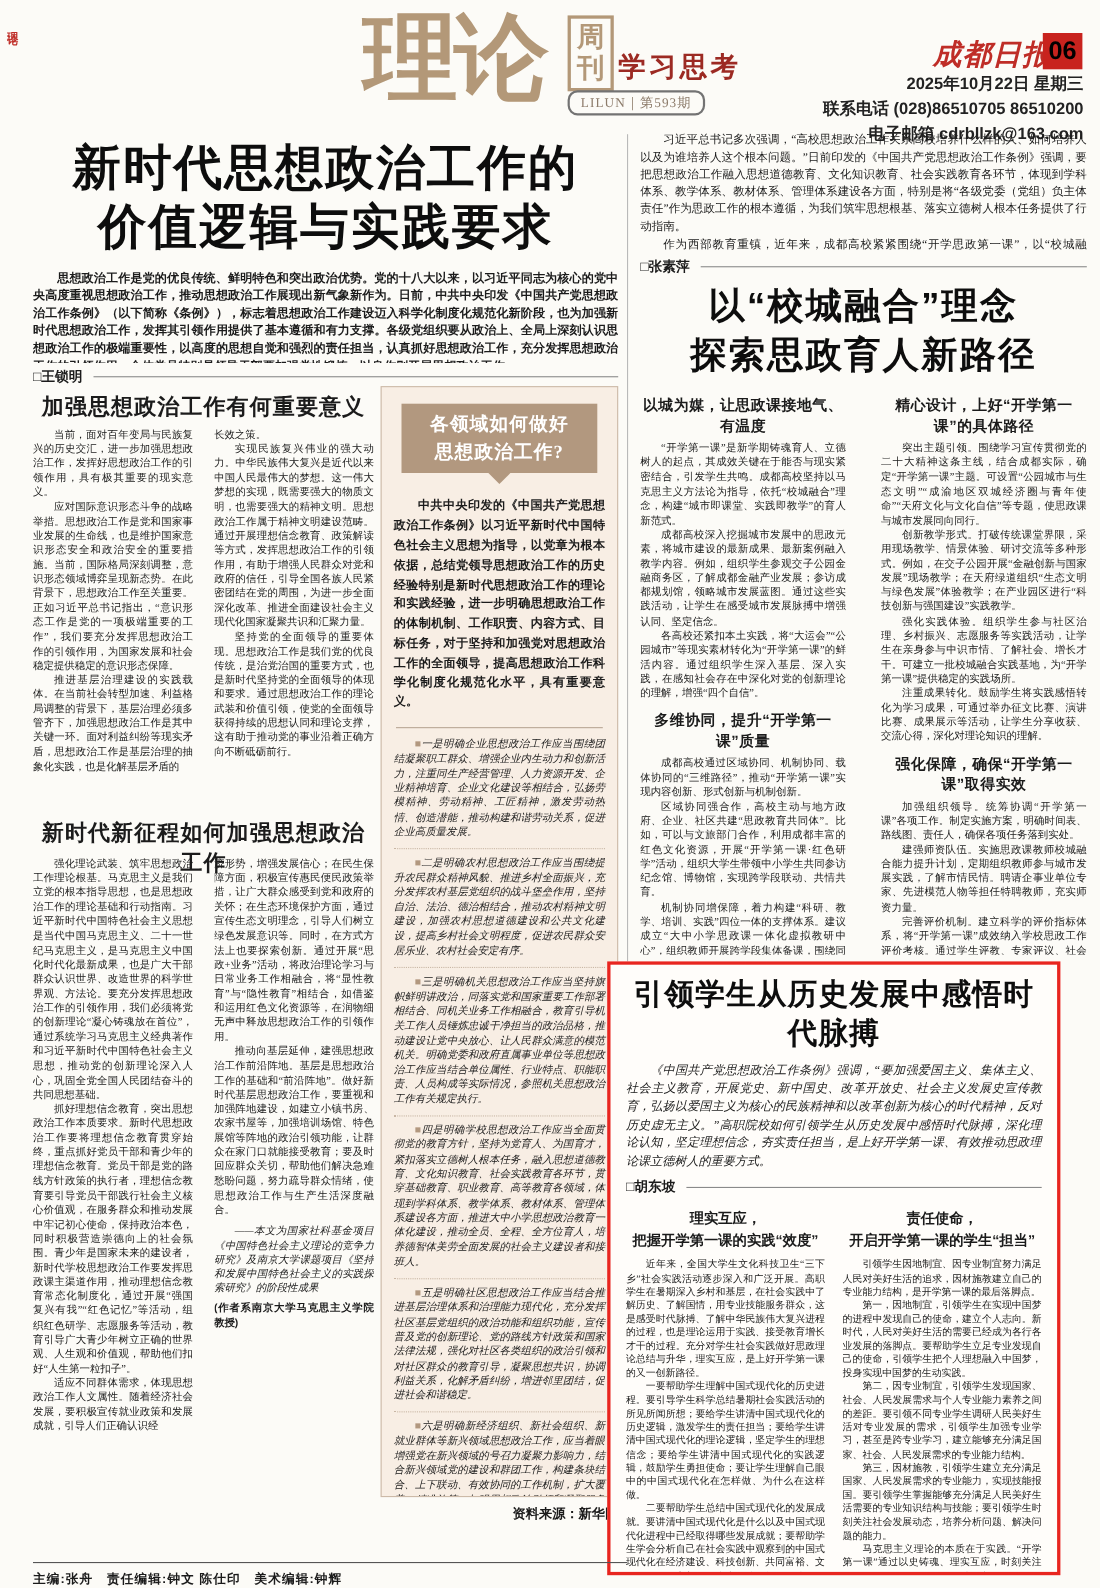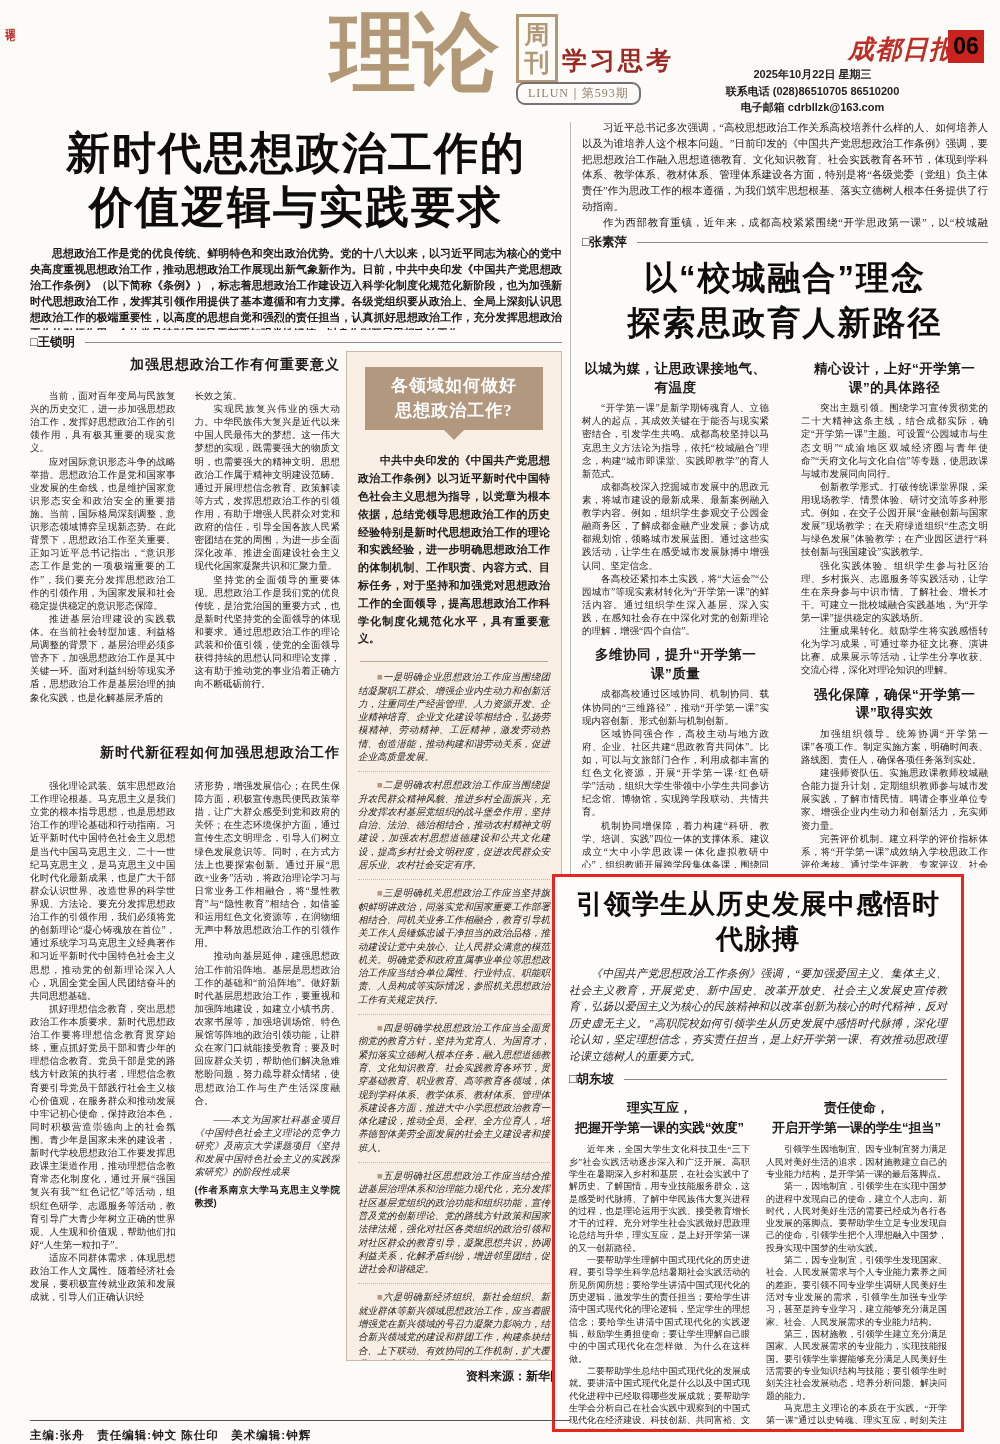--- a/index.html
+++ b/index.html
@@ -16,28 +16,28 @@
   .corner{color:#bf2d27;font-size:10px;writing-mode:vertical-rl;letter-spacing:3px;font-weight:700;}
   .lilun{font-size:86px;line-height:1;font-weight:700;color:#b39878;letter-spacing:-3px;}
   .zhoukan{border:3px solid #b39878;color:#b39878;width:36px;text-align:center;
            font-size:25px;line-height:1.1;font-weight:700;padding:4px 0;}
   .xuexi{color:#9c2a23;font-size:25px;font-weight:700;letter-spacing:3px;}
   .issue{border:2px solid #737373;border-radius:9px;color:#8d7c6b;font-size:12px;
          padding:1px 10px;letter-spacing:1px;white-space:nowrap;}
   .cdrb{color:#bf2d27;font-size:26px;font-weight:900;font-style:italic;letter-spacing:1px;}
   .pageno{background:#c8231e;color:#000000;font-size:23px;font-weight:700;width:36px;height:33px;
           line-height:33px;text-align:center;}
-  .contact{font-size:11px;text-align:center;line-height:1.5;color:#222;font-weight:600;}
+  .contact{font-size:15px;text-align:right;line-height:1.5;color:#222;font-weight:600;}
 
   
   .hl1{font-size:44px;font-weight:900;letter-spacing:2px;line-height:1.22;text-align:center;color:#0d0d0d;}
   .intro{font-size:11px;line-height:1.45;font-weight:700;}
   .byrow{display:flex;align-items:center;gap:10px;font-weight:700;font-size:12.5px;}
   .byrow .rl{flex:1;border-top:1px solid #8a8a8a;height:0;}
-  .sech{font-size:14px;font-weight:700;text-align:right;letter-spacing:1px;}
+  .sech{font-size:20px;font-weight:700;text-align:center;letter-spacing:1px;}
   .cols{display:flex;gap:19px;}
   .col{flex:1;overflow:hidden;}
   .b{font-size:9.5px;line-height:1.38;}
   .noteI{font-style:italic;}
   .noteB{font-weight:700;font-family:"Liberation Sans",sans-serif;}
 
   
   .fbox{background:#f8eee4;border:1px solid #ccbaa8;box-sizing:border-box;padding:13px 11px;overflow:hidden;}
   .fb-bubble{background:#b2987f;color:#fff;text-align:center;font-size:17px;line-height:1.45;
              padding:7px 4px;width:170px;margin:2px auto 0;letter-spacing:1px;font-weight:600;}
@@ -179,21 +179,21 @@
 
     </div>
     <div class="col rb jt">
       <div class="rsech sans">精心设计，上好“开学第一课”的具体路径</div>
       <p>突出主题引领。围绕学习宣传贯彻党的二十大精神这条主线，结合成都实际，确定“开学第一课”主题。可设置“公园城市与生态文明”“成渝地区双城经济圈与青年使命”“天府文化与文化自信”等专题，使思政课与城市发展同向同行。</p>
       <p>创新教学形式。打破传统课堂界限，采用现场教学、情景体验、研讨交流等多种形式。例如，在交子公园开展“金融创新与国家发展”现场教学；在天府绿道组织“生态文明与绿色发展”体验教学；在产业园区进行“科技创新与强国建设”实践教学。</p>
       <p>强化实践体验。组织学生参与社区治理、乡村振兴、志愿服务等实践活动，让学生在亲身参与中识市情、了解社会、增长才干。可建立一批校城融合实践基地，为“开学第一课”提供稳定的实践场所。</p>
       <p>注重成果转化。鼓励学生将实践感悟转化为学习成果，可通过举办征文比赛、演讲比赛、成果展示等活动，让学生分享收获、交流心得，深化对理论知识的理解。</p>
       <div class="rsech sans">强化保障，确保“开学第一课”取得实效</div>
       <p>加强组织领导。统筹协调“开学第一课”各项工作。制定实施方案，明确时间表、路线图、责任人，确保各项任务落到实处。</p>
-      <p>建强师资队伍。实施思政课教师校城融合能力提升计划，定期组织教师参与城市发展实践，了解市情民情。聘请企事业单位专家、增强企业内生动力和创新活力，充实师资力量。</p>
+      <p>建强师资队伍。实施思政课教师校城融合能力提升计划，定期组织教师参与城市发展实践，了解市情民情。聘请企事业单位专家、先进模范人物等担任特聘教师，充实师资力量。</p>
       <p>完善评价机制。建立科学的评价指标体系，将“开学第一课”成效纳入学校思政工作评价考核。通过学生评教、专家评议、社会评价等多种方式，全面评估教学效果，持续改进提升。</p>
 
     </div>
   </div>
 
   <div class="abs redbox" style="left:552px;top:874px;width:412px;height:558px;">
     <div class="hl3 sans">引领学生从历史发展中感悟时代脉搏</div>
     <div class="xintro jt">
       <p>《中国共产党思想政治工作条例》强调，“要加强爱国主义、集体主义、社会主义教育，开展党史、新中国史、改革开放史、社会主义发展史宣传教育，弘扬以爱国主义为核心的民族精神和以改革创新为核心的时代精神，反对历史虚无主义。”高职院校如何引领学生从历史发展中感悟时代脉搏，深化理论认知，坚定理想信念，夯实责任担当，是上好开学第一课、有效推动思政理论课立德树人的重要方式。</p>
     </div>

